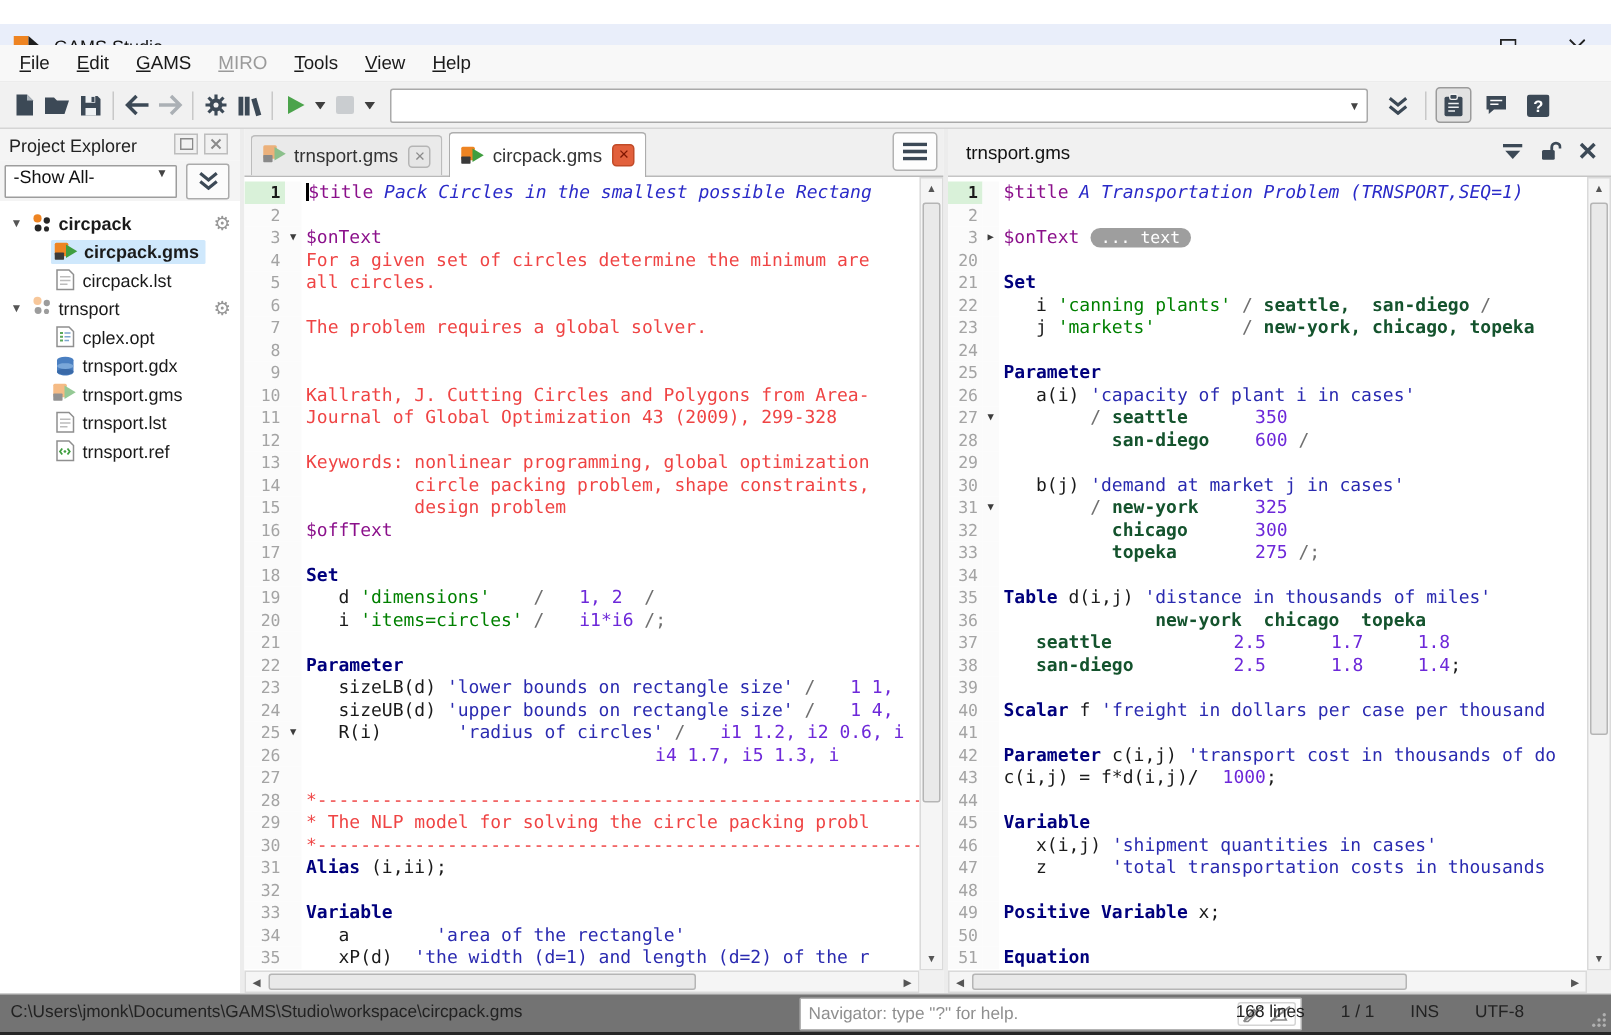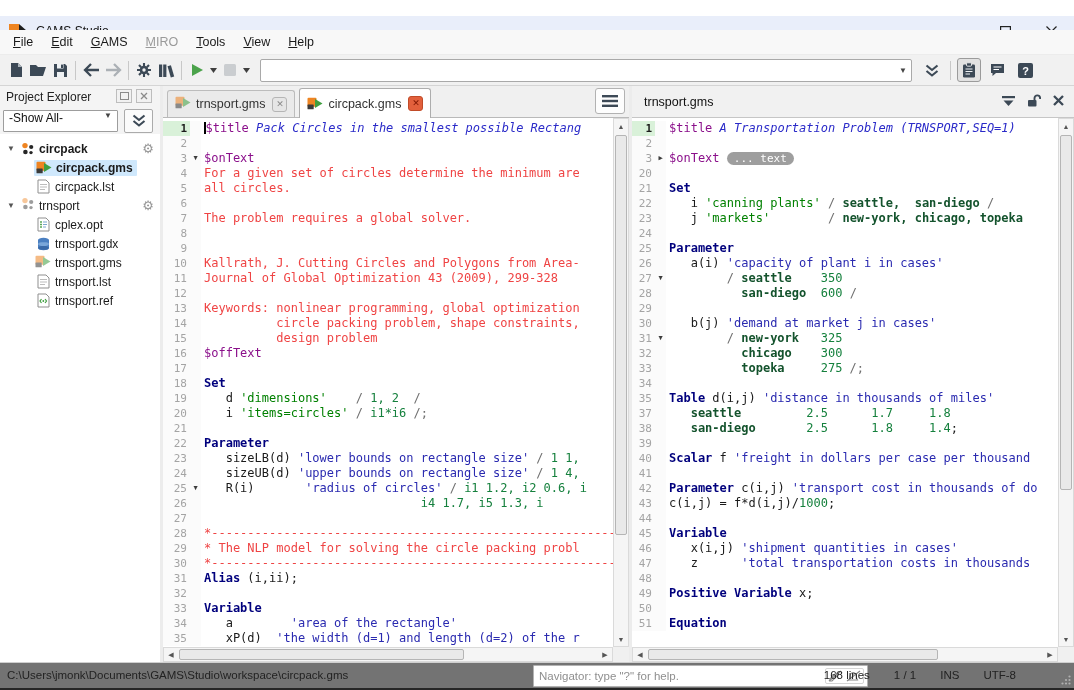--- a/index.html
+++ b/index.html
@@ -73,21 +73,21 @@
   .editor { position:absolute; top:32px; left:0; right:16px; bottom:15px; background:#fff; overflow:hidden; font-family:"DejaVu Sans Mono","Liberation Mono",monospace; font-size:12px; padding-top:3px; }
   .code-row { display:flex; height:15px; line-height:15px; white-space:pre; }
   .g-num { text-align:right; padding-right:3px; color:#a4a4a4; background:#fbfbfb; flex:none; font-size:11px; }
   #left-group .g-num { width:27px; } #right-group .g-num { width:23px; }
   .g-fold { width:11px; flex:none; background:#fbfbfb; color:#3c3c3c; font-size:7px; text-align:center; line-height:15px; }
   .code-row.cur .g-num { background:#d9f1d9; color:#1a1a1a; font-weight:bold; }
   .c-text { flex:1; overflow:hidden; padding-left:3px; }
   .caret-bar { display:inline-block; width:1.5px; height:12px; background:#000; vertical-align:-2px; }
   .seg-dir{color:#8b108b;} .seg-ttl{color:#2a2ac8;font-style:italic;} .seg-com{color:#ef4444;}
   .seg-kw{color:#00007d;font-weight:bold;} .seg-str{color:#008000;} .seg-desc{color:#2a2ab0;}
-  .seg-num{color:#15803d;} .seg-elem{color:#14532d;font-weight:bold;} .seg-id{color:#1a1a1a;} .seg-op{color:#6f6f6f;}
+  .seg-num{color:#6d28d9;margin-left:16px;} .seg-elem{color:#14532d;font-weight:bold;} .seg-id{color:#1a1a1a;} .seg-op{color:#6f6f6f;}
   .seg-badge{background:#9e9e9e;color:#fff;border-radius:7px;padding:0 7px;font-size:11px;}
 
   
   .vscroll { position:absolute; top:32px; right:0; width:16px; bottom:15px; background:#f5f5f5; border:1px solid #dadada; }
   .hscroll { position:absolute; left:0; right:16px; bottom:0; height:15px; background:#f5f5f5; border:1px solid #dadada; display:flex; align-items:center; }
   .sb-arrow { color:#555; font-size:7px; width:14px; height:13px; display:flex; align-items:center; justify-content:center; flex:none; }
   .vscroll .sb-arrow { width:100%; height:14px; }
   .sb-arrow.down { position:absolute; bottom:0; }
   .vthumb { position:absolute; left:1px; right:1px; background:#e9e9e9; border:1px solid #b5b5b5; border-radius:2px; }
   .hthumb { position:absolute; top:1px; bottom:1px; background:#e9e9e9; border:1px solid #b5b5b5; border-radius:2px; }
@@ -499,20 +499,21 @@
         <div class="code-row"><span class="g-num">26</span><span class="g-fold"></span><span class="c-text"><span class="seg-id">   a(i) </span><span class="seg-desc">'capacity of plant i in cases'</span></span></div>
         <div class="code-row"><span class="g-num">27</span><span class="g-fold">▼</span><span class="c-text"><span class="seg-op">        / </span><span class="seg-elem">seattle</span><span class="seg-num">    350</span></span></div>
         <div class="code-row"><span class="g-num">28</span><span class="g-fold"></span><span class="c-text"><span class="seg-elem">          san-diego</span><span class="seg-num">  600</span><span class="seg-op"> /</span></span></div>
         <div class="code-row"><span class="g-num">29</span><span class="g-fold"></span><span class="c-text"></span></div>
         <div class="code-row"><span class="g-num">30</span><span class="g-fold"></span><span class="c-text"><span class="seg-id">   b(j) </span><span class="seg-desc">'demand at market j in cases'</span></span></div>
         <div class="code-row"><span class="g-num">31</span><span class="g-fold">▼</span><span class="c-text"><span class="seg-op">        / </span><span class="seg-elem">new-york</span><span class="seg-num">   325</span></span></div>
         <div class="code-row"><span class="g-num">32</span><span class="g-fold"></span><span class="c-text"><span class="seg-elem">          chicago</span><span class="seg-num">    300</span></span></div>
         <div class="code-row"><span class="g-num">33</span><span class="g-fold"></span><span class="c-text"><span class="seg-elem">          topeka</span><span class="seg-num">     275</span><span class="seg-op"> /;</span></span></div>
         <div class="code-row"><span class="g-num">34</span><span class="g-fold"></span><span class="c-text"></span></div>
         <div class="code-row"><span class="g-num">35</span><span class="g-fold"></span><span class="c-text"><span class="seg-kw">Table</span><span class="seg-id"> d(i,j) </span><span class="seg-desc">'distance in thousands of miles'</span></span></div>
+        <div class="code-row"><span class="g-num">36</span><span class="g-fold"></span><span class="c-text"><span class="seg-elem">              new-york  chicago  topeka</span></span></div>
         <div class="code-row"><span class="g-num">37</span><span class="g-fold"></span><span class="c-text"><span class="seg-elem">   seattle</span><span class="seg-num">         2.5      1.7     1.8</span></span></div>
         <div class="code-row"><span class="g-num">38</span><span class="g-fold"></span><span class="c-text"><span class="seg-elem">   san-diego</span><span class="seg-num">       2.5      1.8     1.4</span><span class="seg-id">;</span></span></div>
         <div class="code-row"><span class="g-num">39</span><span class="g-fold"></span><span class="c-text"></span></div>
         <div class="code-row"><span class="g-num">40</span><span class="g-fold"></span><span class="c-text"><span class="seg-kw">Scalar</span><span class="seg-id"> f </span><span class="seg-desc">'freight in dollars per case per thousand</span></span></div>
         <div class="code-row"><span class="g-num">41</span><span class="g-fold"></span><span class="c-text"></span></div>
         <div class="code-row"><span class="g-num">42</span><span class="g-fold"></span><span class="c-text"><span class="seg-kw">Parameter</span><span class="seg-id"> c(i,j) </span><span class="seg-desc">'transport cost in thousands of do</span></span></div>
         <div class="code-row"><span class="g-num">43</span><span class="g-fold"></span><span class="c-text"><span class="seg-id">c(i,j) = f*d(i,j)/</span><span class="seg-num">1000</span><span class="seg-id">;</span></span></div>
         <div class="code-row"><span class="g-num">44</span><span class="g-fold"></span><span class="c-text"></span></div>
         <div class="code-row"><span class="g-num">45</span><span class="g-fold"></span><span class="c-text"><span class="seg-kw">Variable</span></span></div>
         <div class="code-row"><span class="g-num">46</span><span class="g-fold"></span><span class="c-text"><span class="seg-id">   x(i,j) </span><span class="seg-desc">'shipment quantities in cases'</span></span></div>

